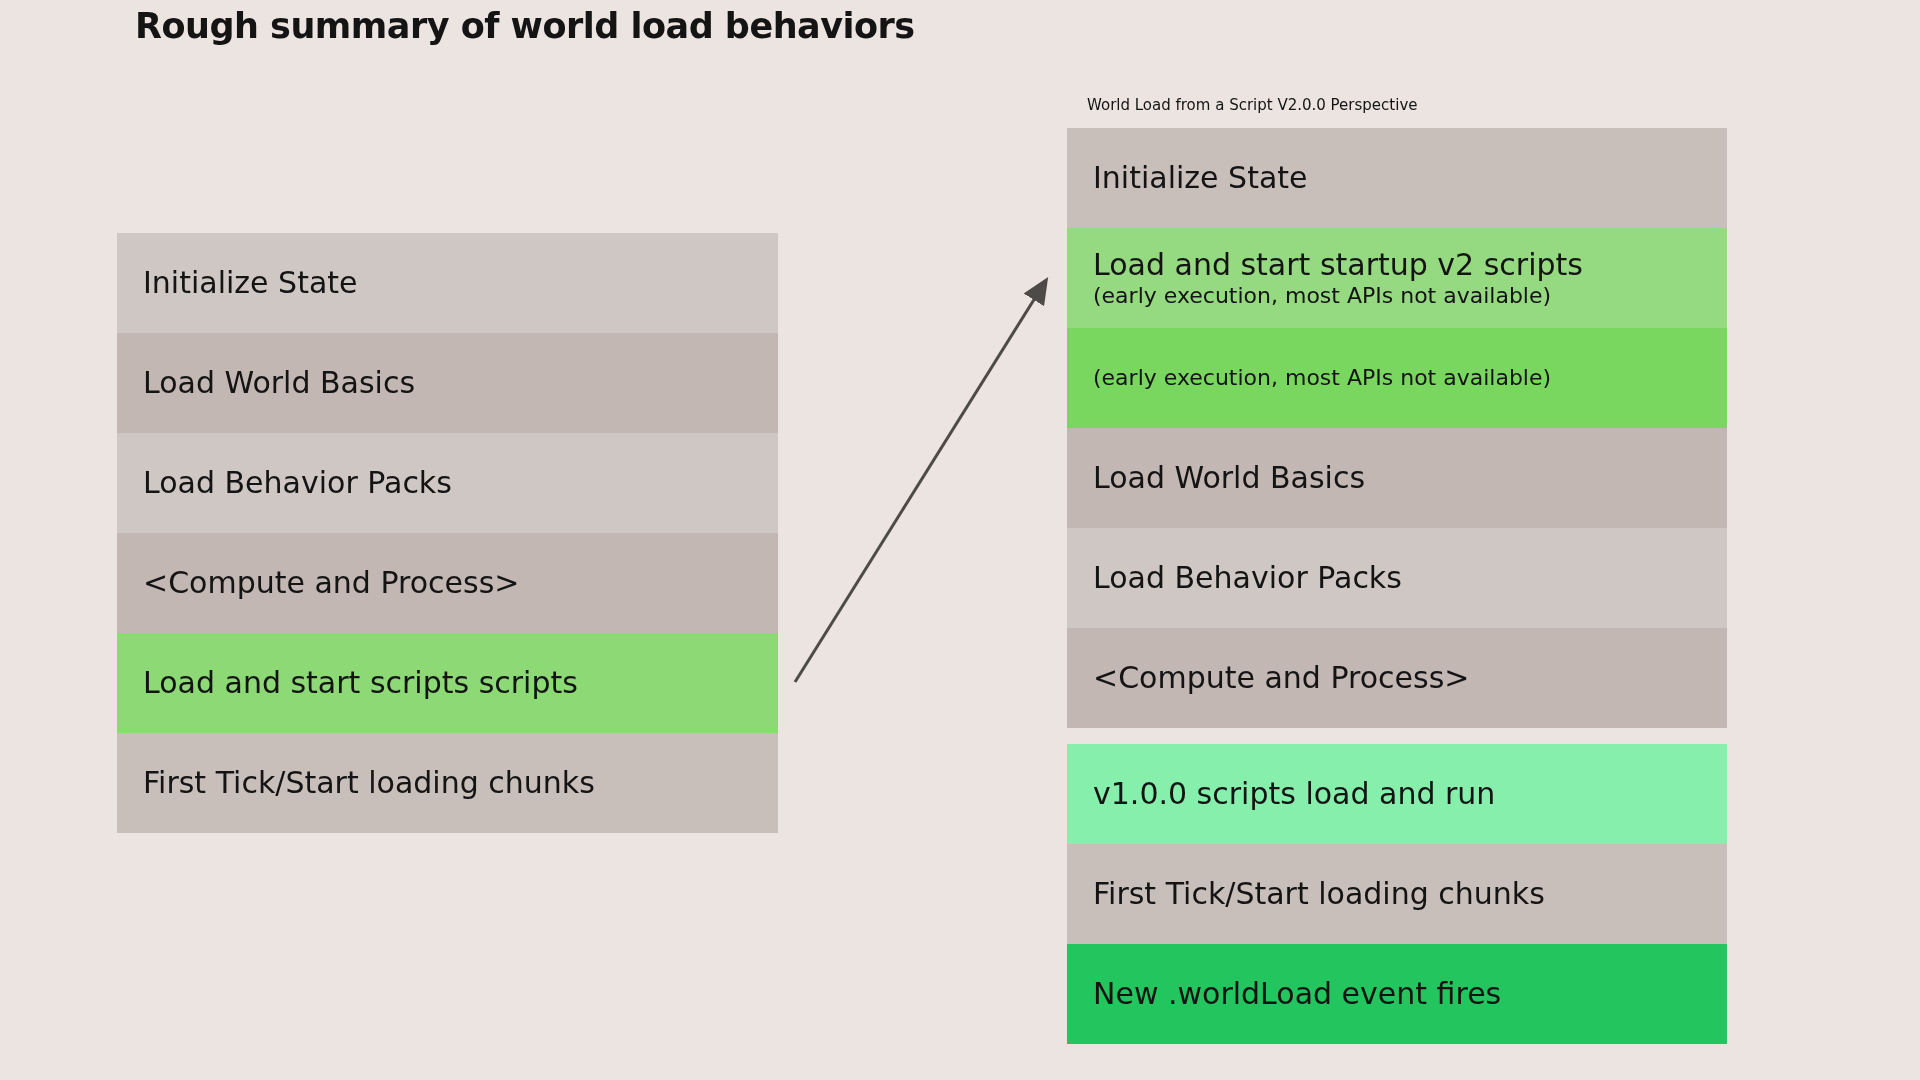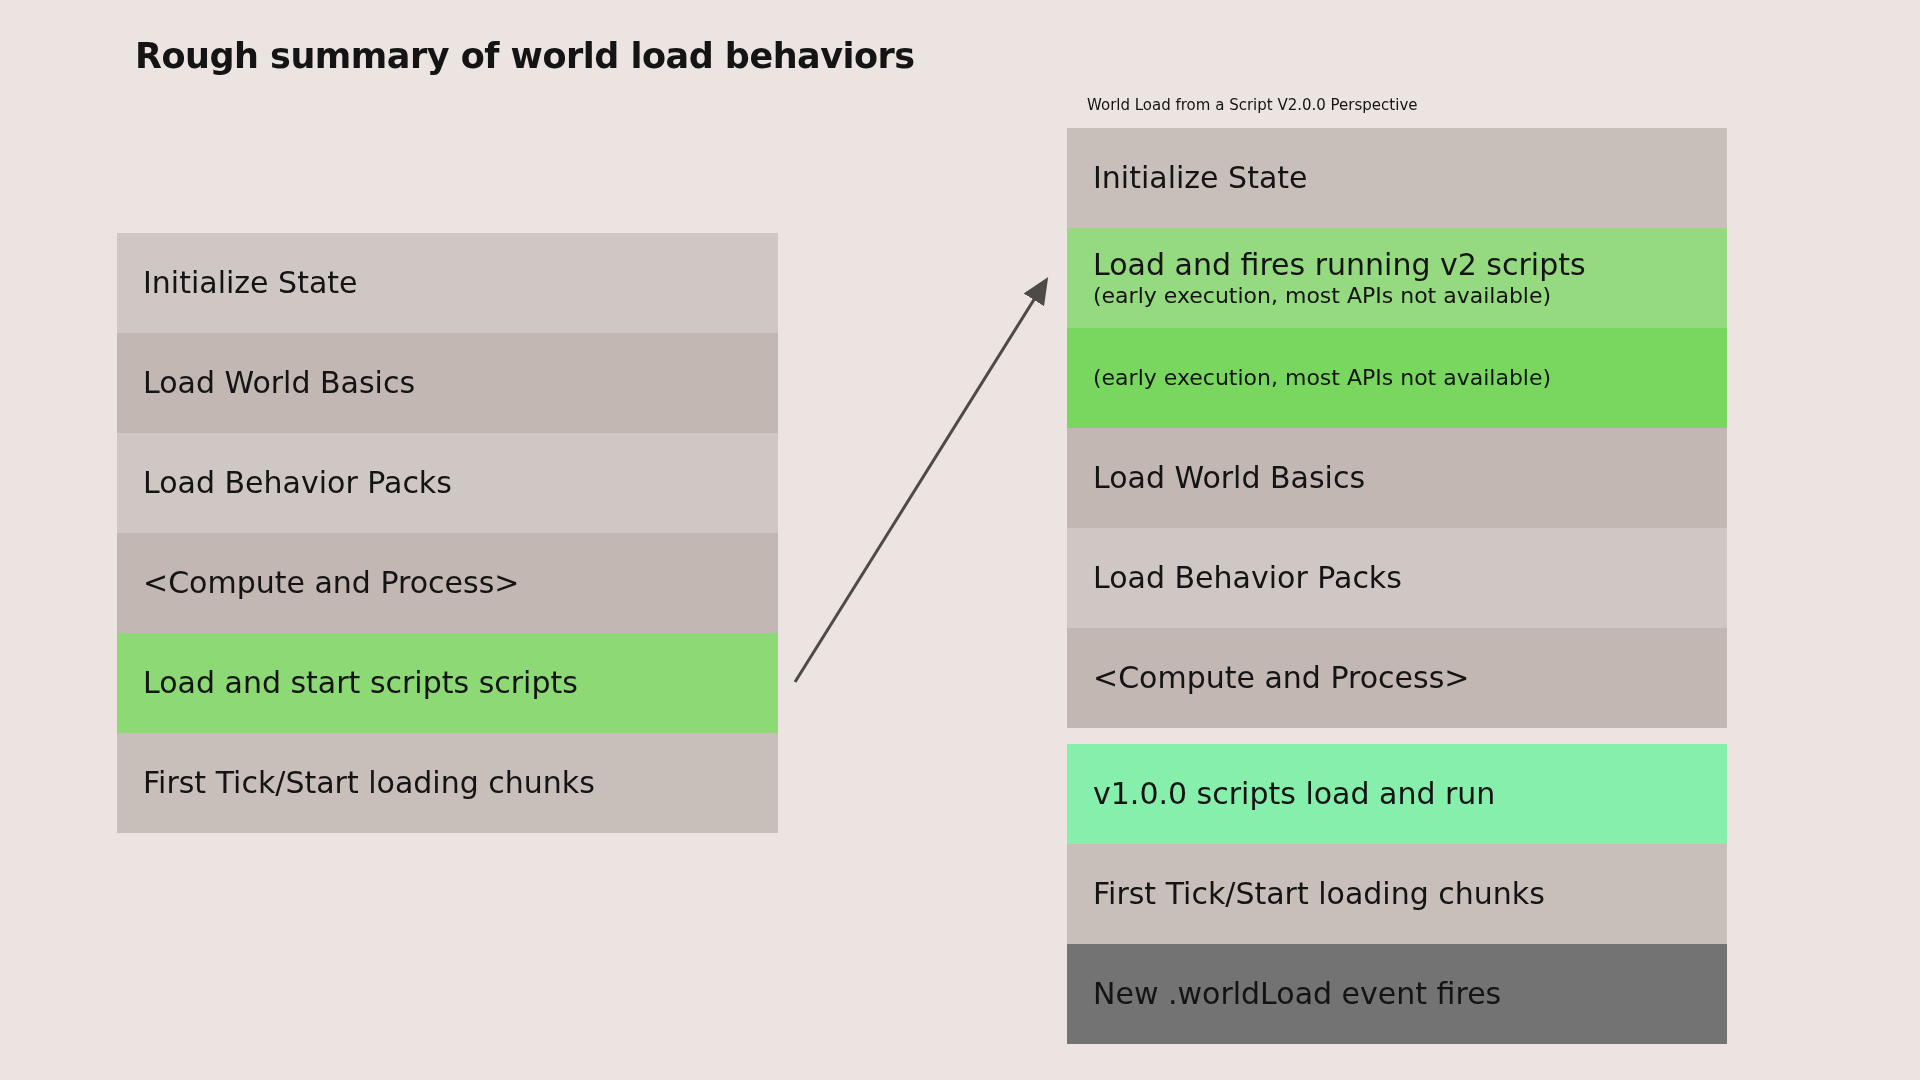--- a/index.html
+++ b/index.html
@@ -13,21 +13,21 @@
     position: relative;
     overflow: hidden;
   }
   .canvas {
     position: absolute;
     inset: 0;
   }
   .page-title {
     position: absolute;
     left: 135px;
-    top: 36px;
+    top: 6px;
     font-size: 35px;
     font-weight: 700;
     letter-spacing: -0.5px;
     margin: 0;
   }
   .col-header {
     position: absolute;
     font-size: 15px;
     white-space: nowrap;
   }
@@ -97,42 +97,42 @@
       </div>
     </div>
 
   <div class="col-header v2">World Load from a Script V2.0.0 Perspective</div>
 
   <div class="stack v2" id="col-v2">
       <div class="row" style="background: rgb(200, 190, 186);">
         <div class="row-label">Initialize State</div>
       </div>
       <div class="row" style="background: rgb(149, 218, 128);">
-        <div class="row-label">Load and fires running v2 scripts</div>
+        <div class="row-label">Load and start startup v2 scripts</div>
         <div class="row-sublabel">(early execution, most APIs not available)</div>
       </div>
       <div class="row" style="background: rgb(121, 215, 95);">
         <div class="row-sublabel">(early execution, most APIs not available)</div>
       </div>
       <div class="row" style="background: rgb(194, 183, 178);">
         <div class="row-label">Load World Basics</div>
       </div>
       <div class="row" style="background: rgb(207, 199, 195);">
         <div class="row-label">Load Behavior Packs</div>
       </div>
       <div class="row" style="background: rgb(194, 183, 178);">
         <div class="row-label">&lt;Compute and Process&gt;</div>
       </div>
       <div class="row" style="background: #86efac; margin-top: 16px;">
         <div class="row-label">v1.0.0 scripts load and run</div>
       </div>
       <div class="row" style="background: rgb(200, 190, 186);">
         <div class="row-label">First Tick/Start loading chunks</div>
       </div>
-      <div class="row" style="background: #737373;">
+      <div class="row" style="background: #22c55e;">
         <div class="row-label">New .worldLoad event fires</div>
       </div>
     </div>
 
   <svg class="arrow-svg" id="arrow-svg">
     <defs>
       <marker id="arrowhead" markerWidth="9" markerHeight="8" refX="7" refY="4" orient="auto">
         <polygon points="0 0, 9 4, 0 8" id="arrowhead-poly" fill="#4E4A48"></polygon>
       </marker>
     </defs>

